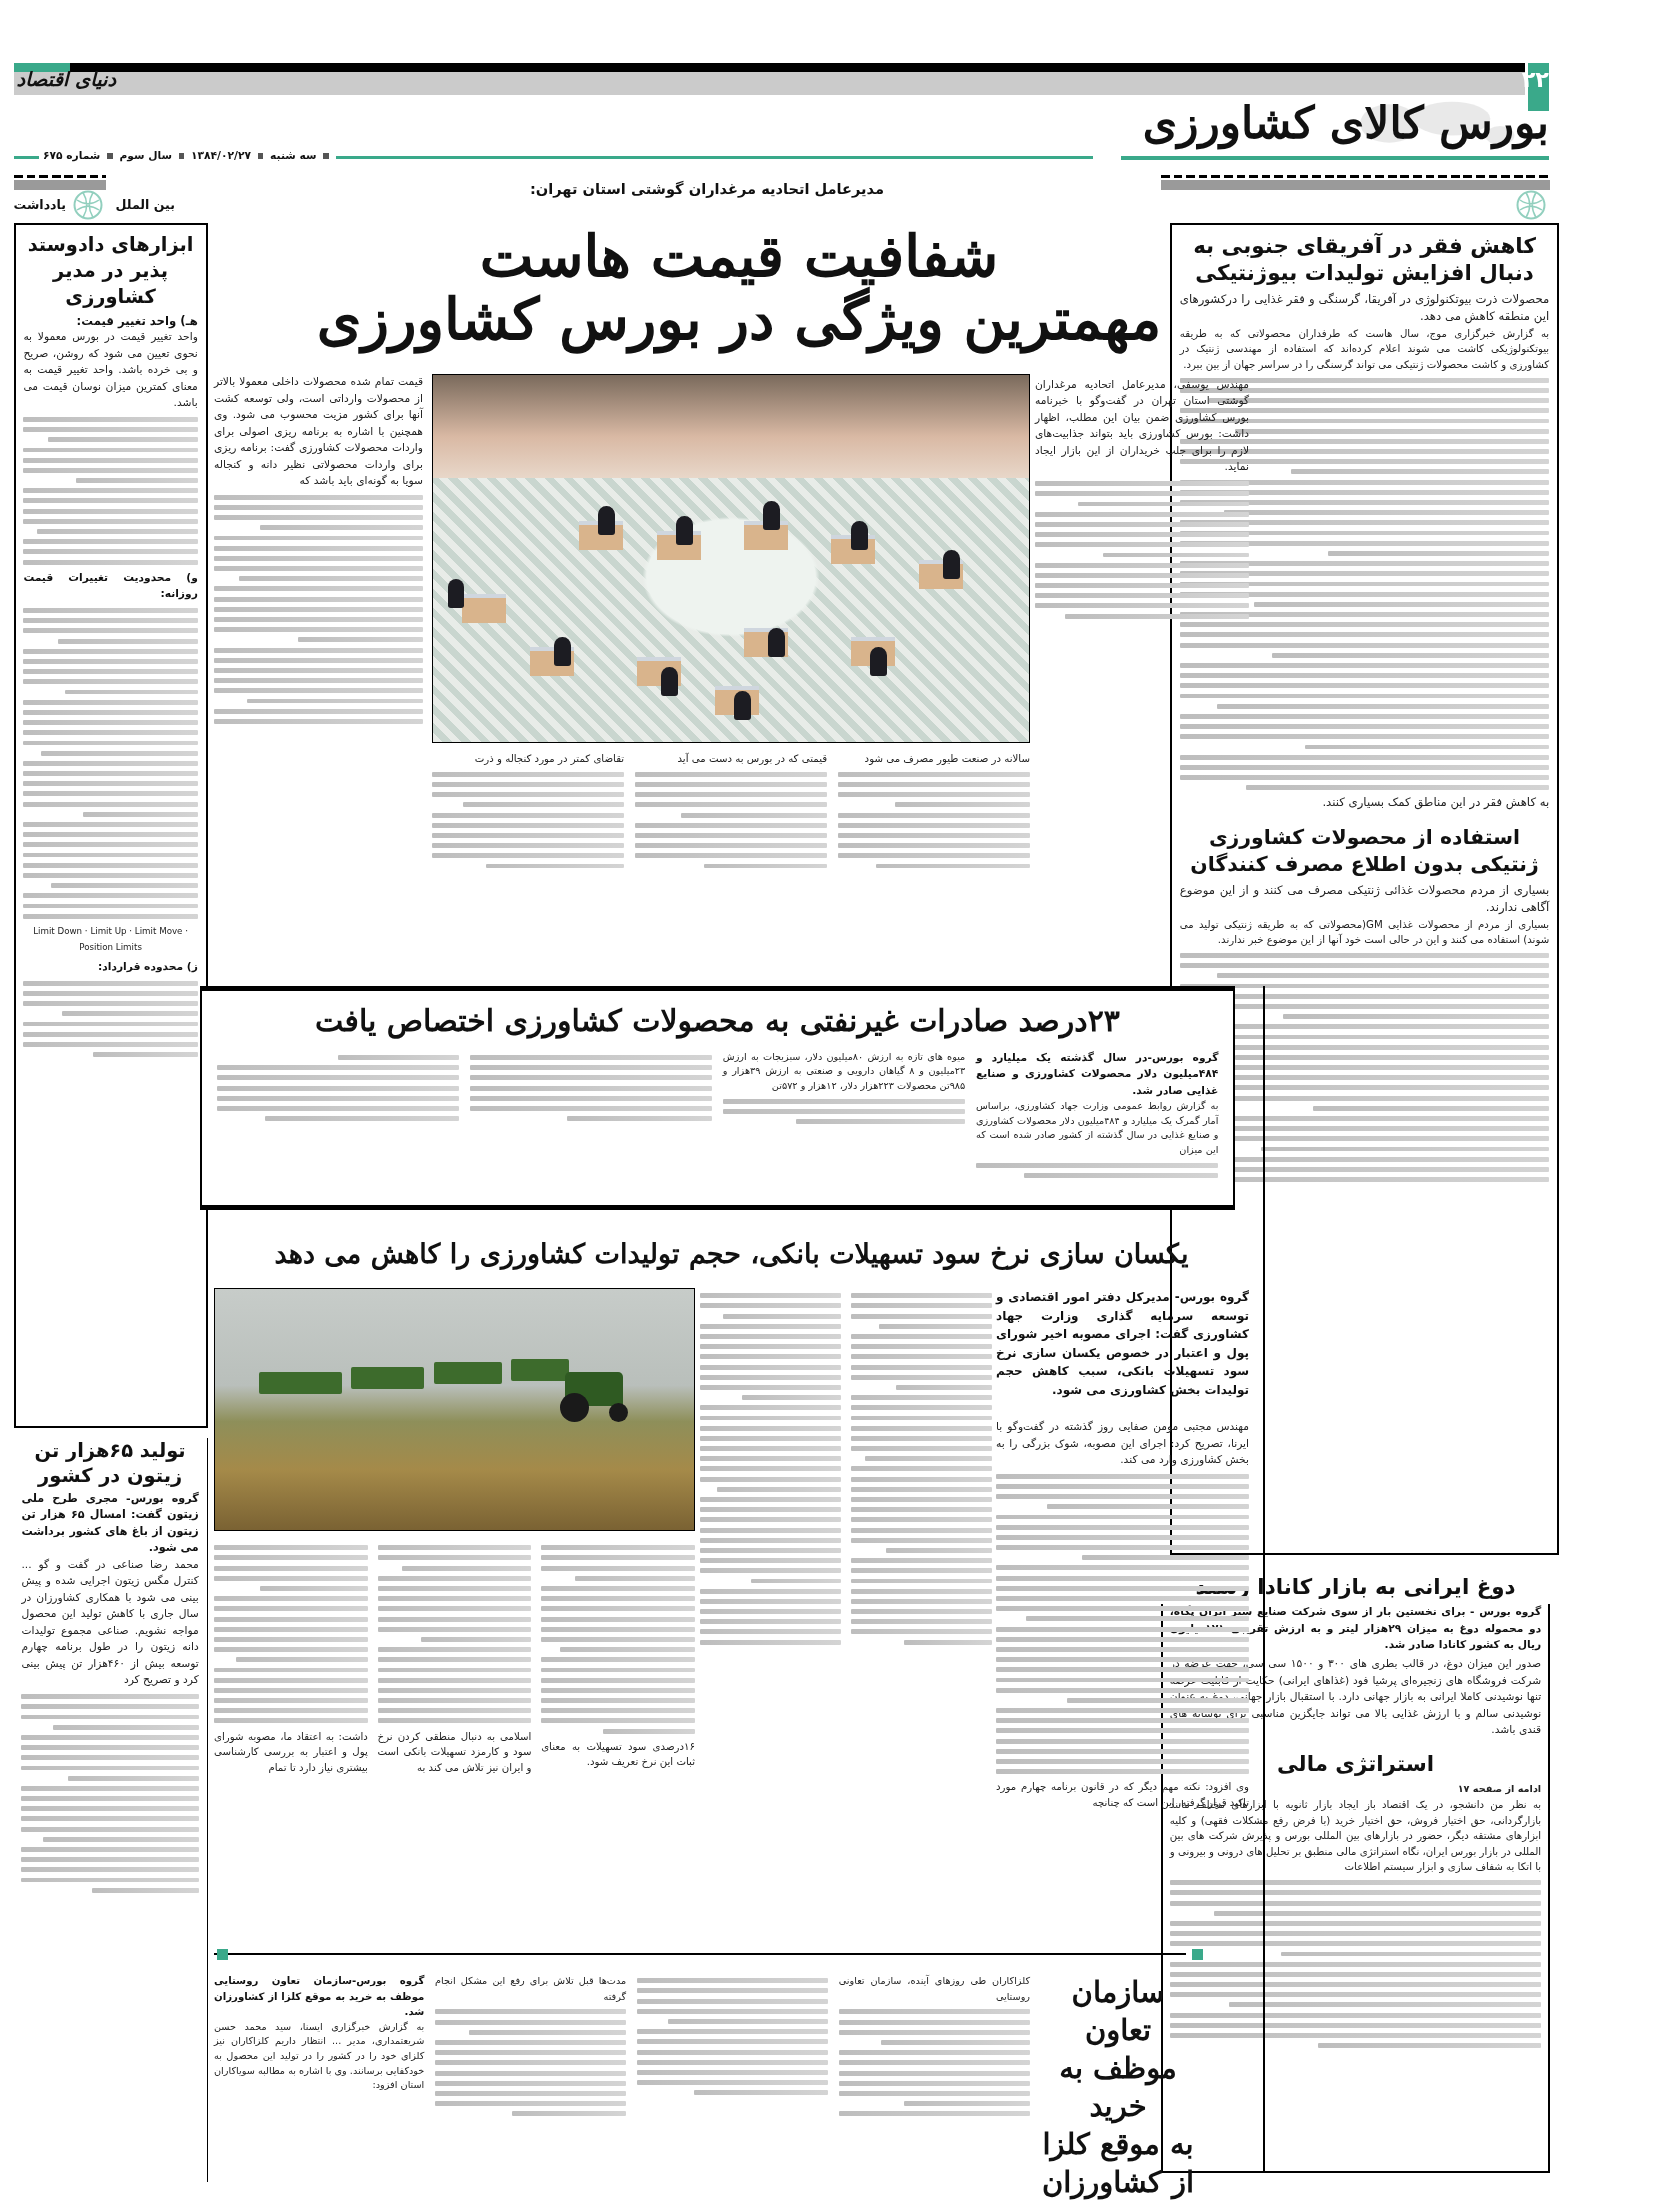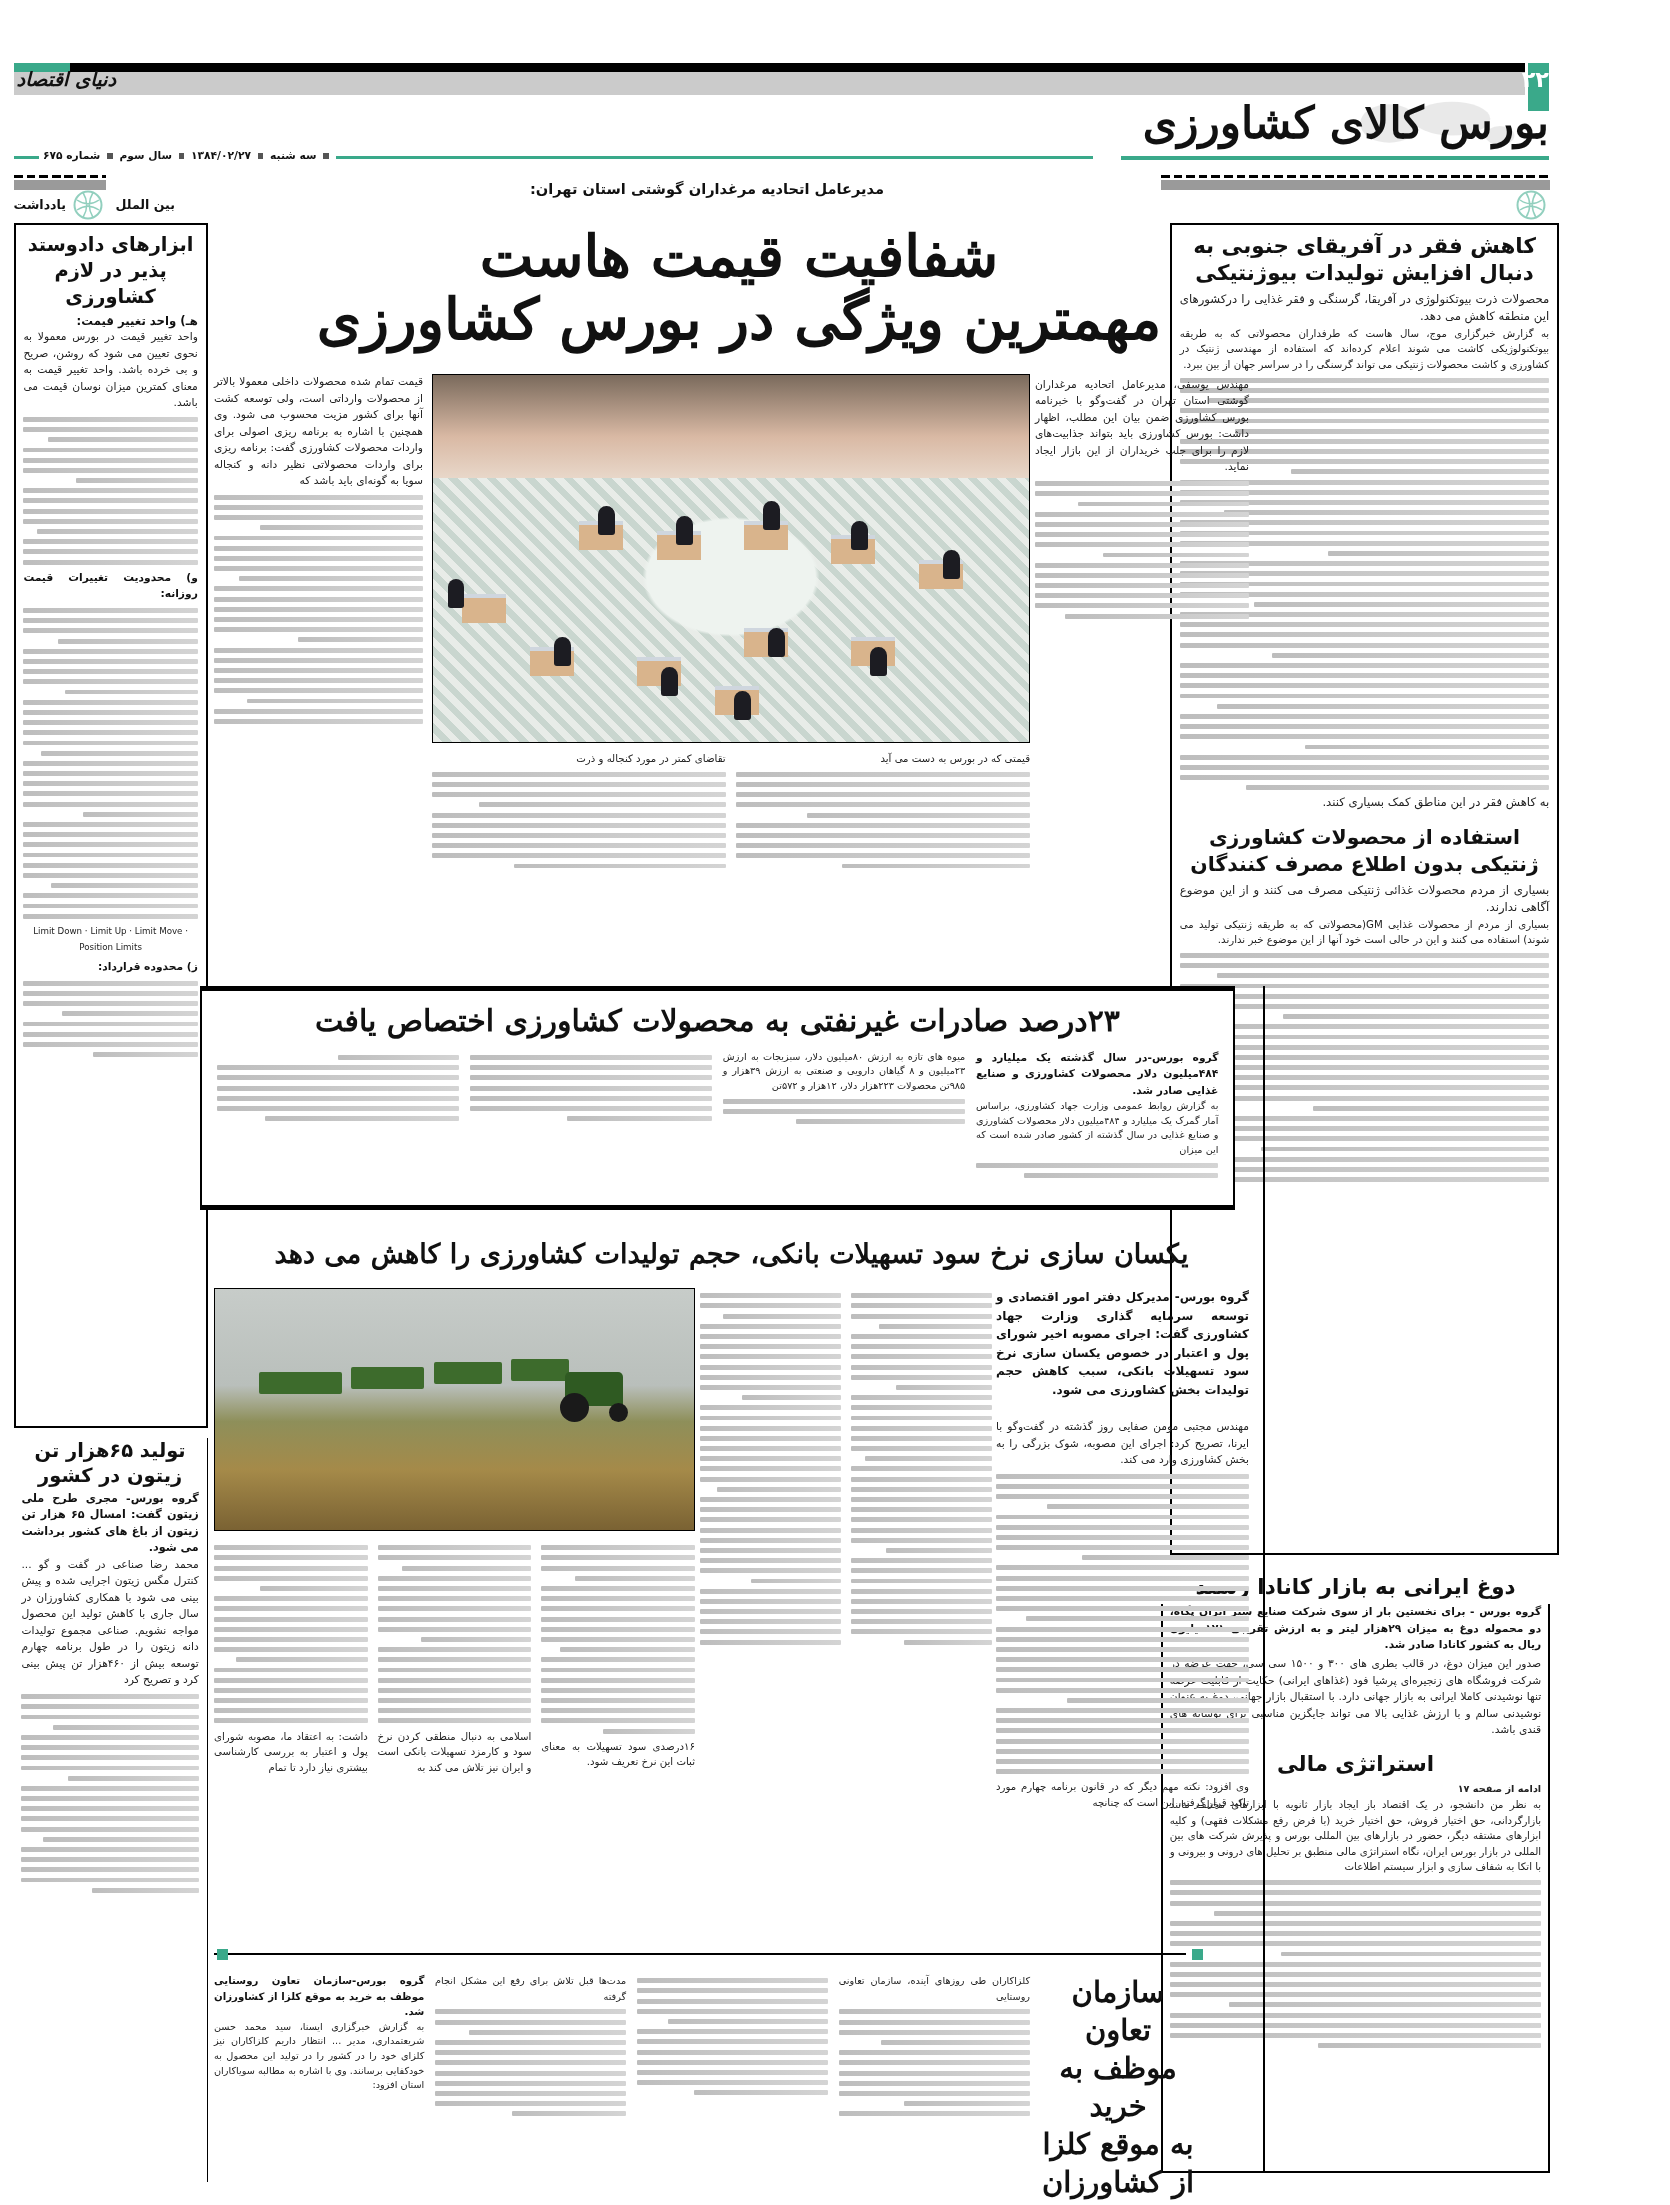--- a/index.html
+++ b/index.html
@@ -209,21 +209,21 @@
       <span></span>
       <span style="width:84%"></span>
     <span></span>
       <span></span>
       <span></span>
       <span style="width:60%"></span>
   </div>
 </div>
 
 <div class="box" style="top:223px;left:13.6px;width:194px;height:1205px;">
-  <h2 style="font-size:19.4px;line-height:26px;">ابزارهای دادوستد پذیر در لازم کشاورزی</h2>
+  <h2 style="font-size:19.4px;line-height:26px;">ابزارهای دادوستد پذیر در مدیر کشاورزی</h2>
   <p class="lead" style="font-size:11.7px;margin-top:2.9px;">هـ) واحد تغییر قیمت:</p>
   <p class="body-text" style="font-size:10.7px;line-height:16.5px;">واحد تغییر قیمت در بورس معمولا به نحوی تعیین می شود که روشن، صریح و بی خرده باشد. واحد تغییر قیمت به معنای کمترین میزان نوسان قیمت می باشد.</p>
   <div class="filler">
     <span></span>
       <span></span>
       <span style="width:86%"></span>
       <span></span>
       <span></span>
       <span></span>
       <span style="width:70%"></span>
@@ -393,20 +393,35 @@
       <span></span>
       <span></span>
       <span style="width:84%"></span>
       <span></span>
       <span></span>
   </div>
 </div>
 
 <div class="abs cols" style="top:751px;left:432px;width:598px;">
   <div>
+    <p class="body-text" style="font-size:10.2px;">سالانه در صنعت طیور مصرف می شود</p>
+    <div class="filler">
+        <span></span>
+        <span></span>
+        <span></span>
+        <span style="width:70%"></span>
+        <span></span>
+        <span></span>
+        <span></span>
+        <span></span>
+        <span></span>
+        <span style="width:80%"></span>
+      </div>
+  </div>
+  <div>
     <p class="body-text" style="font-size:10.2px;">قیمتی که در بورس به دست می آید</p>
     <div class="filler">
         <span></span>
         <span></span>
         <span></span>
         <span></span>
         <span style="width:76%"></span>
         <span></span>
         <span></span>
         <span></span>

